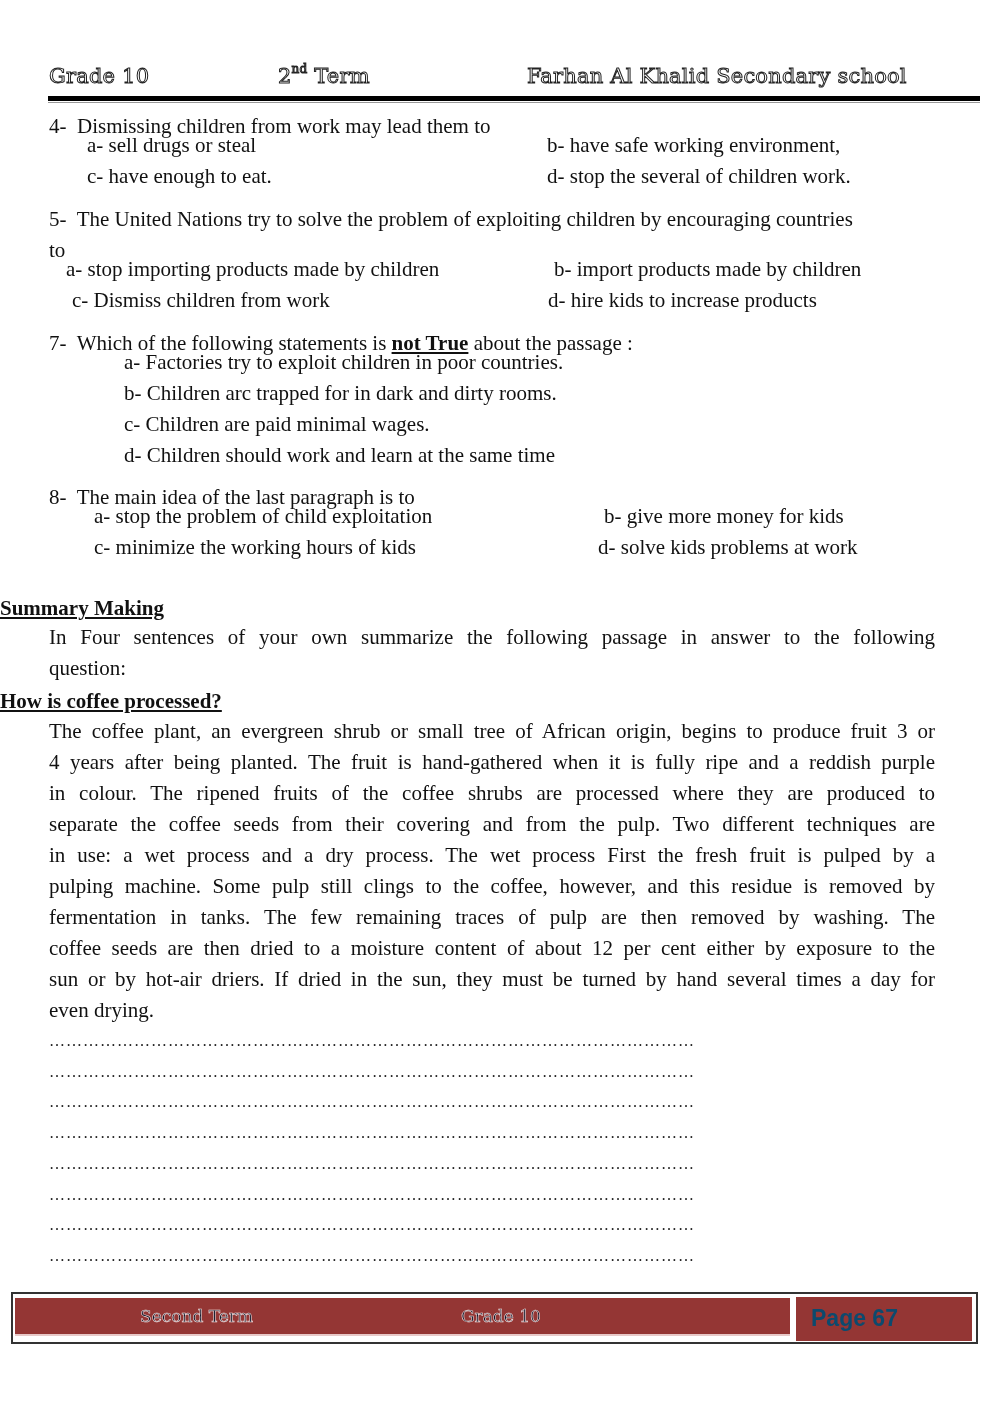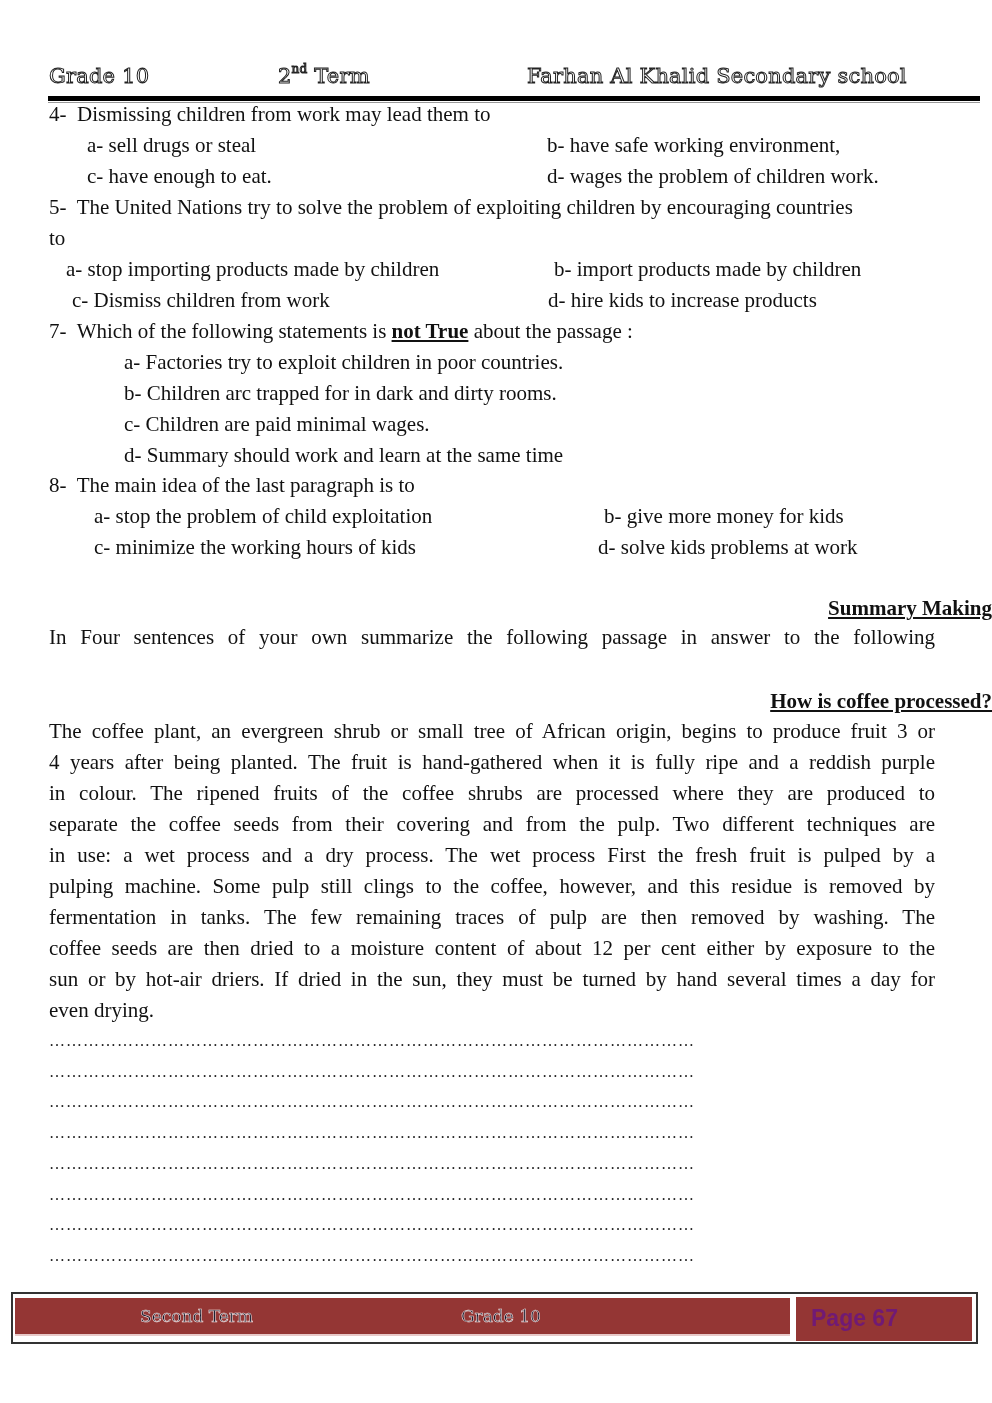--- a/index.html
+++ b/index.html
@@ -4,71 +4,72 @@
 <style>
   html, body { margin: 0; padding: 0; background: #ffffff; }
   body { width: 992px; height: 1403px; position: relative; overflow: hidden;
          font-family: "Liberation Serif", serif; color: #111; }
   .abs { position: absolute; white-space: nowrap; }
   .hdr { font-family: "DejaVu Serif", serif; font-size: 21px; top: 64px; color: #fff;
          -webkit-text-stroke: 1px #222; letter-spacing: 0.2px; }
   .hdr sup { font-size: 12px; position: relative; top: -2px; }
   .rule { left: 48px; top: 96px; width: 932px; height: 5px; background: #000; }
   .rule2 { left: 48px; top: 102px; width: 932px; height: 1px; background: #999; }
-  .q { font-size: 21px; left: 49px; }
+  .q { font-size: 21px; left: 49px; margin-top: 12px; }
   .opt { font-size: 21px; font-weight: normal; }
   .ul { text-decoration: underline; text-align: right; }
-  .title { font-size: 21px; font-weight: bold; text-decoration: underline; left: 0; width: 992px; text-align: right; }
+  .title { font-size: 21px; font-weight: bold; text-decoration: underline; left: 0; width: 992px; text-align: left; }
   .para { position: absolute; left: 49px; width: 886px; font-size: 21px; line-height: 31px; text-align: justify; }
   .para .line { display: block; text-align: justify; text-align-last: justify; height: 31px; }
   .para .line.last { text-align-last: left; }
   .dots { left: 49px; font-size: 16px; letter-spacing: 1px; color: #222; overflow: hidden; width: 862px; }
   .footer-outer { left: 11px; top: 1292px; width: 967px; height: 52px; border: 2px solid #333; background: #fff; box-sizing: border-box; }
   .footer-band { left: 15px; top: 1298px; width: 775px; height: 36px; background: #943634; border-bottom: 2px solid #e8c9c8; }
   .footer-page { left: 796px; top: 1297px; width: 176px; height: 44px; background: #943634; }
   .ft { font-family: "DejaVu Serif", serif; font-size: 17px; color: #0f172a; -webkit-text-stroke: 0.6px #f0d9d9; top: 1306px; }
-  .pg { font-family: "Liberation Sans", sans-serif; font-weight: bold; font-size: 23px; color: #701a75; left: 811px; top: 1305px; }
+  .pg { font-family: "Liberation Sans", sans-serif; font-weight: bold; font-size: 23px; color: #0c4a6e; left: 811px; top: 1305px; }
 </style>
 </head>
 <body>
 
 <div class="abs hdr" style="left:49px;">Grade 10</div>
 <div class="abs hdr" style="left:278px;"><span>2</span><sup>nd</sup><span> Term</span></div>
 <div class="abs hdr" style="left:527px;">Farhan Al Khalid Secondary school</div>
 <div class="abs rule"></div>
 <div class="abs rule2"></div>
 
 <div class="abs q" style="top:102px;"><span>4-</span>&nbsp; <span>Dismissing children from work may lead them to</span></div>
 <div class="abs opt" style="left:87px; top:133px;">a- sell drugs or steal</div>
 <div class="abs opt" style="left:547px; top:133px;">b- have safe working environment,</div>
 <div class="abs opt" style="left:87px; top:164px;">c- have enough to eat.</div>
-<div class="abs opt" style="left:547px; top:164px;">d- wages the problem of children work.</div>
+<div class="abs opt" style="left:547px; top:164px;">d- stop the several of children work.</div>
 
 <div class="abs q" style="top:195px;"><span>5-</span>&nbsp; <span>The United Nations try to solve the problem of exploiting children by encouraging countries</span></div>
 <div class="abs q" style="top:226px;">to</div>
 <div class="abs opt" style="left:66px; top:257px;">a- stop importing products made by children</div>
 <div class="abs opt" style="left:554px; top:257px;">b- import products made by children</div>
 <div class="abs opt" style="left:72px; top:288px;">c- Dismiss children from work</div>
 <div class="abs opt" style="left:548px; top:288px;">d- hire kids to increase products</div>
 
 <div class="abs q" style="top:319px;"><span>7-</span>&nbsp; <span>Which of the following statements is </span><b class="ul">not True</b><span> about the passage :</span></div>
 <div class="abs opt" style="left:124px; top:350px;">a- Factories try to exploit children in poor countries.</div>
 <div class="abs opt" style="left:124px; top:381px;">b- Children arc trapped for in dark and dirty rooms.</div>
 <div class="abs opt" style="left:124px; top:412px;">c- Children are paid minimal wages.</div>
-<div class="abs opt" style="left:124px; top:443px;">d- Summary should work and learn at the same time</div>
+<div class="abs opt" style="left:124px; top:443px;">d- Children should work and learn at the same time</div>
 
 <div class="abs q" style="top:473px;"><span>8-</span>&nbsp; <span>The main idea of the last paragraph is to</span></div>
 <div class="abs opt" style="left:94px; top:504px;">a- stop the problem of child exploitation</div>
 <div class="abs opt" style="left:604px; top:504px;text-align:right;">b- give more money for kids</div>
 <div class="abs opt" style="left:94px; top:535px;">c- minimize the working hours of kids</div>
 <div class="abs opt" style="left:598px; top:535px;">d- solve kids problems at work</div>
 
 <div class="abs title" style="top:596px;">Summary Making</div>
 <div class="para" style="top:622px;">
   <span class="line">In Four sentences of your own summarize the following passage in answer to the following</span>
+  <span class="line last">question:</span>
 </div>
 <div class="abs title" style="top:689px;">How is coffee processed?</div>
 
 <div class="para" style="top:716px;">
   <span class="line">The coffee plant, an evergreen shrub or small tree of African origin, begins to produce fruit 3 or</span>
   <span class="line">4 years after being planted. The fruit is hand-gathered when it is fully ripe and a reddish purple</span>
   <span class="line">in colour. The ripened fruits of the coffee shrubs are processed where they are produced to</span>
   <span class="line">separate the coffee seeds from their covering and from the pulp. Two different techniques are</span>
   <span class="line">in use: a wet process and a dry process. The wet process First the fresh fruit is pulped by a</span>
   <span class="line">pulping machine. Some pulp still clings to the coffee, however, and this residue is removed by</span>

